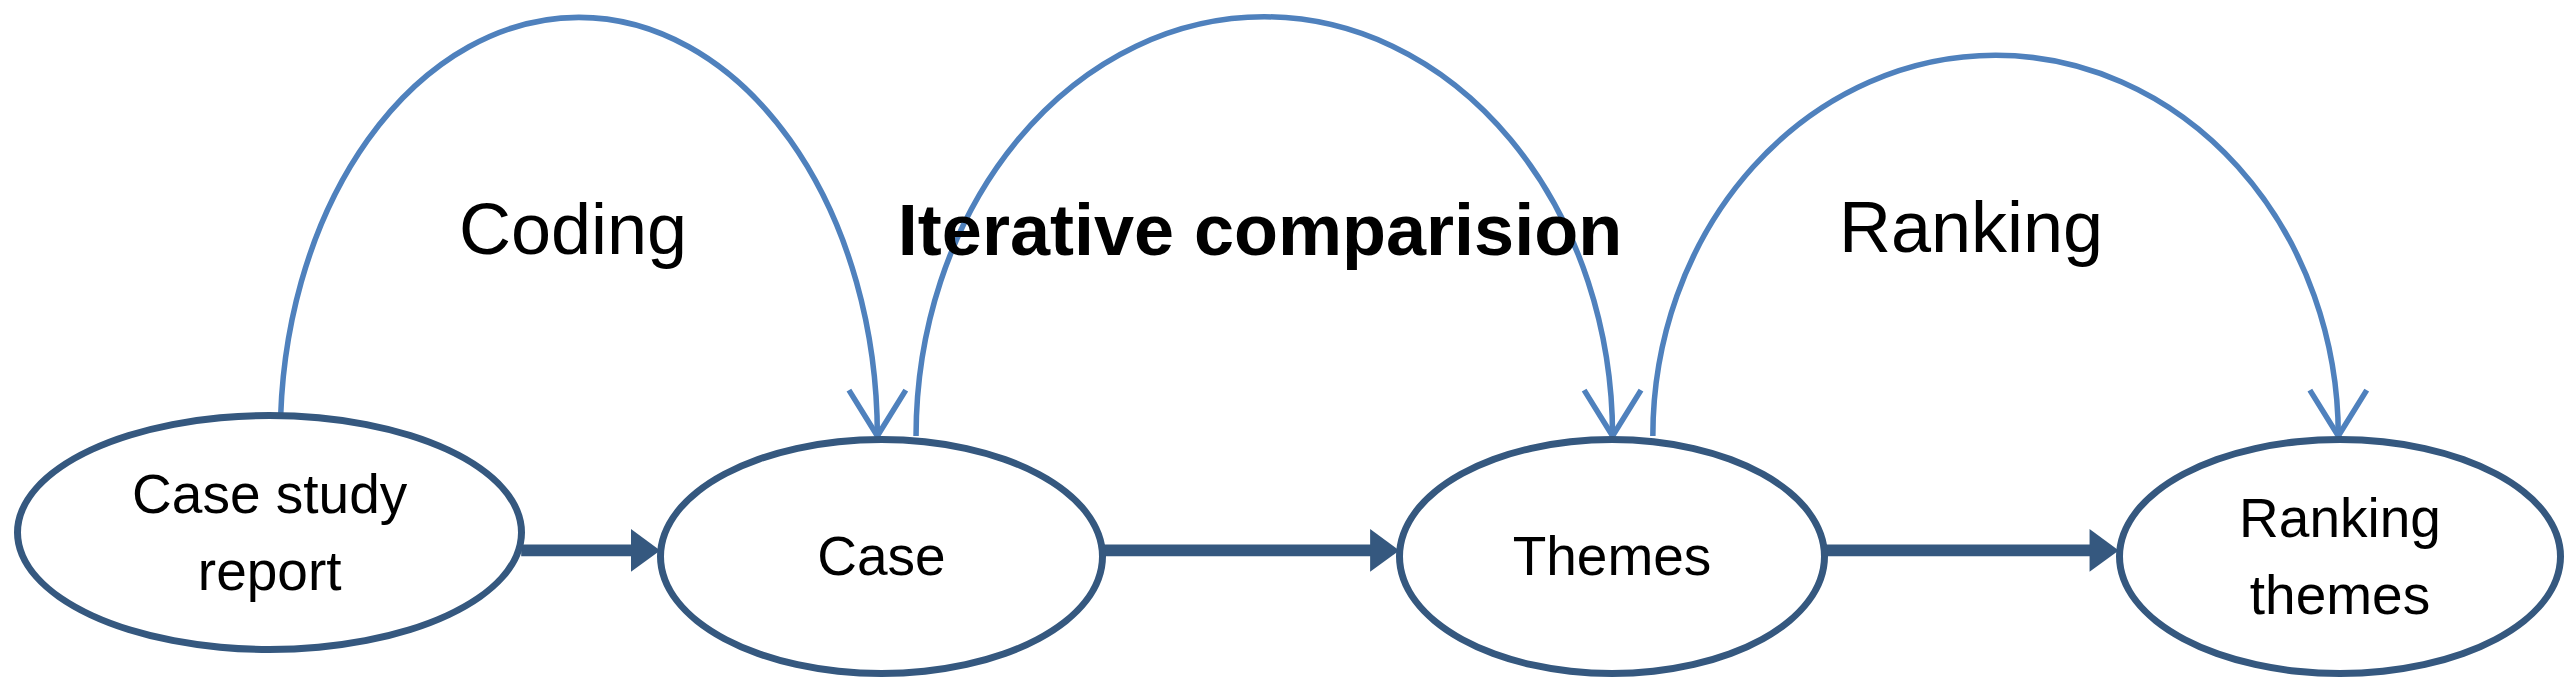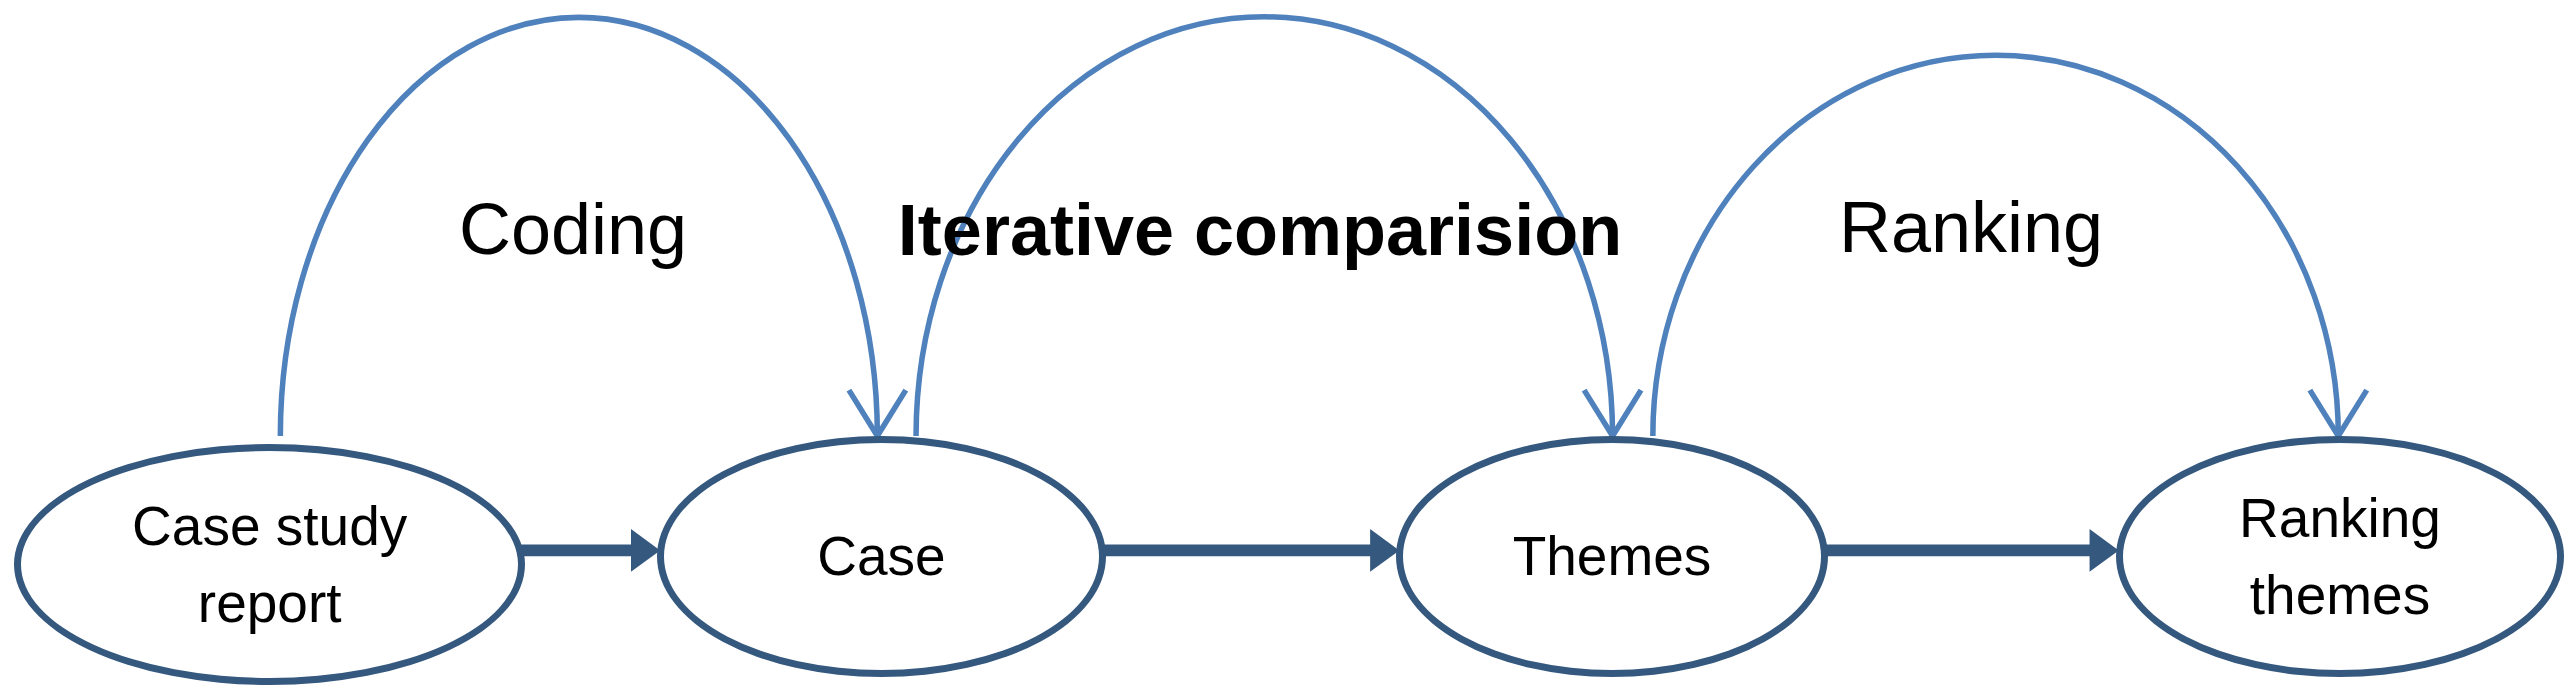--- a/index.html
+++ b/index.html
@@ -41,21 +41,21 @@
     justify-content: center;
     text-align: center;
     color: var(--label-text);
     font-size: 55px;
     line-height: 77px;
   }
   .node span {
     display: block;
     white-space: nowrap;
   }
-  .node-1 { left: 14.2px;   top: 444px; width: 511px; height: 241px; align-items: center; }
+  .node-1 { left: 14.2px;   top: 412px; width: 511px; height: 241px; align-items: center; }
   .node-2 { left: 657px;  top: 436px; width: 449px; height: 241px; }
   .node-3 { left: 1396px; top: 436px; width: 432px; height: 241px; }
   .node-4 { left: 2116px; top: 436px; width: 448px; height: 241px; }
   .process-label {
     position: absolute;
     transform: translate(-50%, -50%);
     color: var(--label-text);
     font-size: 72px;
     line-height: 82px;
     text-align: center;

